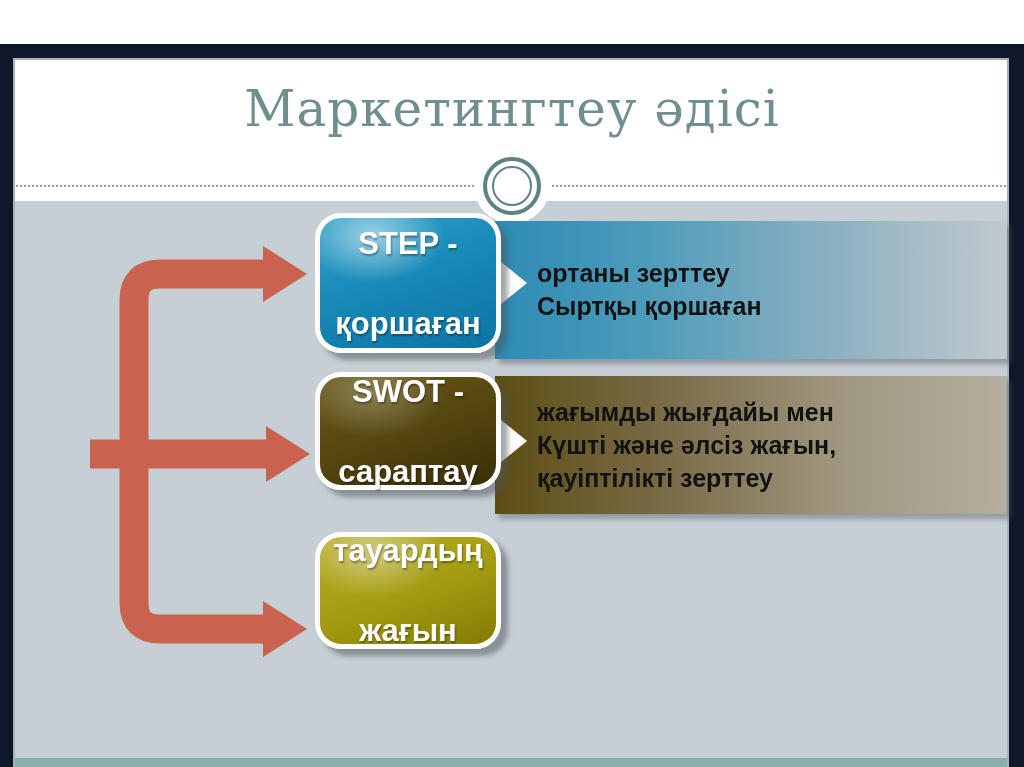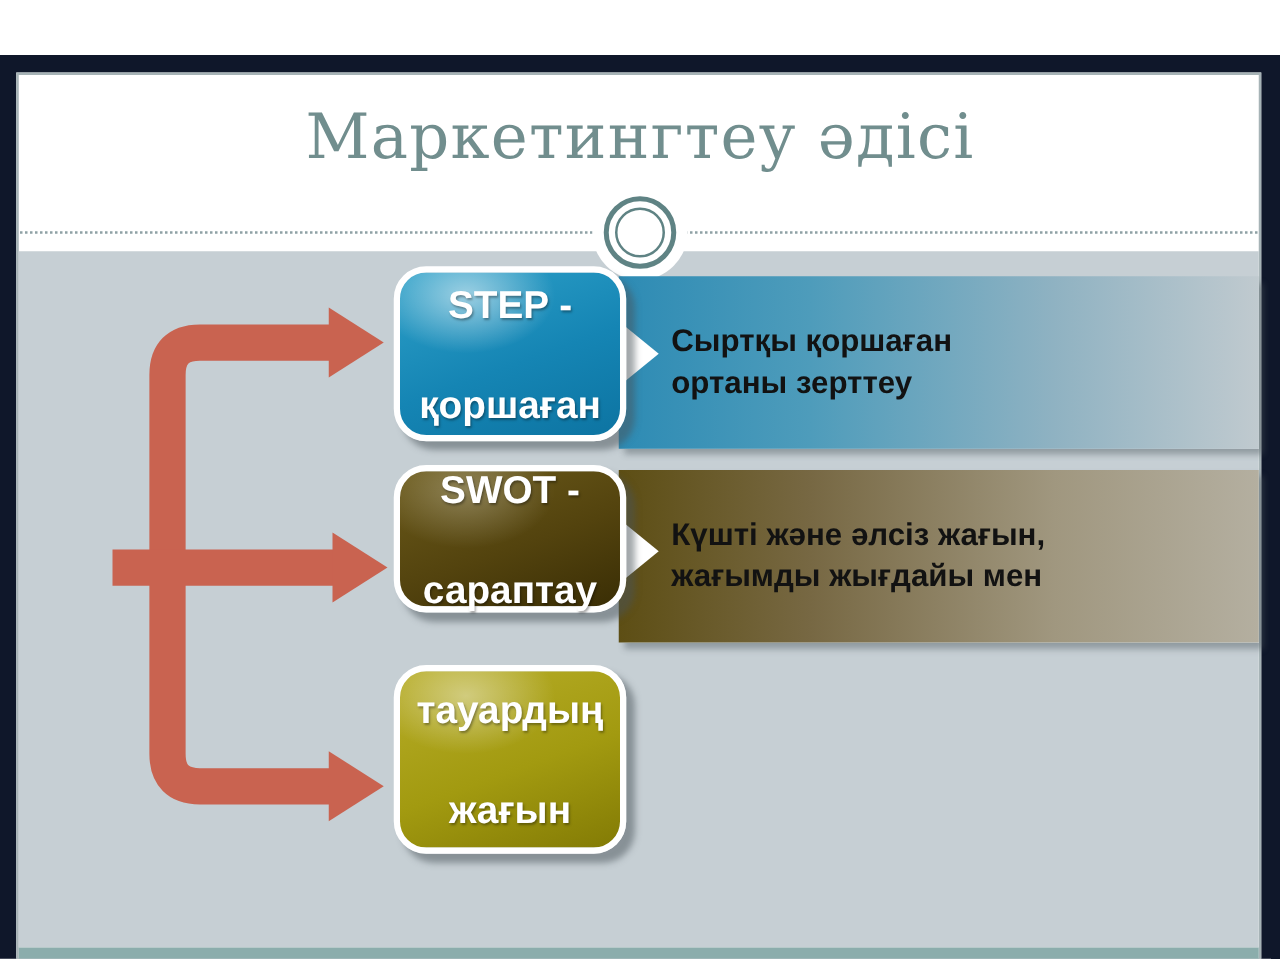--- a/index.html
+++ b/index.html
@@ -99,21 +99,21 @@
       radial-gradient(ellipse 95px 62px at 30% 14%, rgba(255,255,255,0.55), rgba(255,255,255,0) 75%),
       linear-gradient(160deg,#2da0c8 0%,#1585b4 55%,#0d74a2 100%);
   }
   .node-swot {
     top:328px; height:118px;
     background:
       radial-gradient(ellipse 95px 62px at 30% 14%, rgba(255,255,255,0.28), rgba(255,255,255,0) 75%),
       linear-gradient(160deg,#6b5a1a 0%,#53430e 55%,#3a2e05 100%);
   }
   .node-tauar {
-    top:488px; height:151px;
+    top:488px; height:117px;
     background:
       radial-gradient(ellipse 95px 62px at 30% 14%, rgba(255,255,255,0.42), rgba(255,255,255,0) 75%),
       linear-gradient(160deg,#b7ad28 0%,#a29a10 55%,#837b05 100%);
   }
 </style>
 </head>
 <body>
 
 <div class="slide">
 
@@ -134,28 +134,29 @@
   <svg class="branch-svg" viewBox="0 0 1024 767">
     <path d="M 266 230 L 160 230 Q 134 230 134 256 L 134 559 Q 134 585 160 585 L 266 585" fill="none" stroke="#c96350" stroke-width="29"></path>
     <path d="M 90 410 L 270 410" fill="none" stroke="#c96350" stroke-width="29"></path>
     <polygon points="263,202 307,230 263,258" fill="#c96350"></polygon>
     <polygon points="266,382 310,410 266,438" fill="#c96350"></polygon>
     <polygon points="263,557 307,585 263,613" fill="#c96350"></polygon>
   </svg>
 
   <div class="banner banner-step">
     <span class="chevron chevron-1"></span>
+    <span class="banner-line">ортаны зерттеу</span>
     <span class="banner-line">Сыртқы қоршаған</span>
-    <span class="banner-line">ортаны зерттеу</span>
   </div>
 
   <div class="banner banner-swot">
     <span class="chevron chevron-2"></span>
+    <span class="banner-line">жағымды жығдайы мен</span>
     <span class="banner-line">Күшті және әлсіз жағын,</span>
-    <span class="banner-line">жағымды жығдайы мен</span>
+    <span class="banner-line">қауіптілікті зерттеу</span>
   </div>
 
   <div class="node-box node-step">
     <span>STEP -</span>
     <span>қоршаған</span>
   </div>
 
   <div class="node-box node-swot">
     <span>SWOT -</span>
     <span>сараптау</span>

